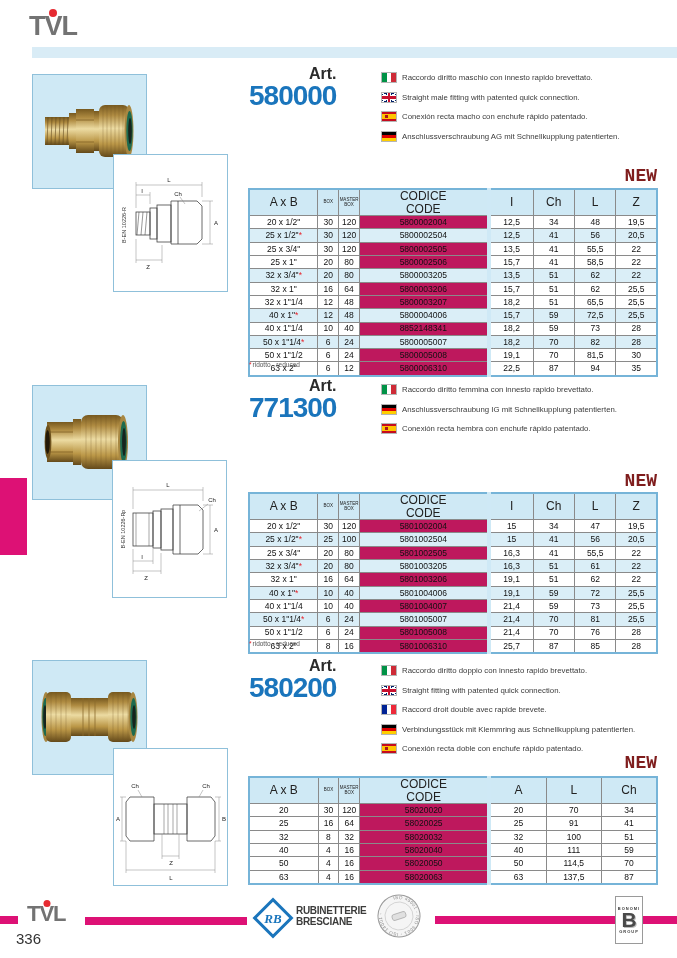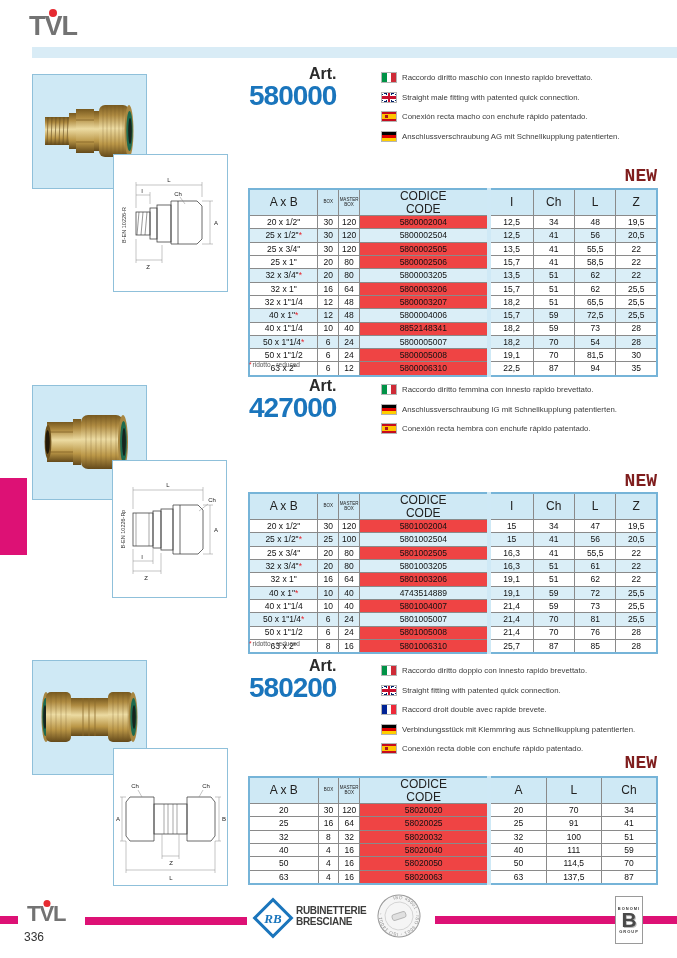--- a/index.html
+++ b/index.html
@@ -49,38 +49,38 @@
   .new-badge{font-size:18px;font-weight:bold;color:#7f1d1d;letter-spacing:0;font-family:Liberation Mono, monospace;}
 
   
   table.spec{border-collapse:collapse;table-layout:fixed;width:410px;
              border:2px solid #76b4d8;background:#fff;}
   table.spec th,table.spec td{border:1px solid #8a8a8a;text-align:center;vertical-align:middle;
              padding:0;overflow:hidden;}
   table.spec th{background:#cfe9f5;font-weight:normal;color:#222;font-size:12px;height:20px;white-space:pre-line;line-height:1.05;}
   table.spec th.c1,table.spec th.c2{font-size:4.5px;}
   table.spec td{font-size:8.5px;height:12.3px;line-height:1;color:#111;}
-  table.spec td.c3{background:#ef4444;}
+  table.spec td.c3{background:#be185d;}
   table.spec tr.hl td{background:#daeef7;}
   table.spec .c4,table.spec th.c4{border-left:4px solid #cfe9f6;}
   .cols-8 .c0{width:17%}.cols-8 .c1{width:5%}.cols-8 .c2{width:5%}.cols-8 .c3{width:32%}
   .cols-8 .c4{width:10.6%}.cols-8 .c5{width:10.2%}.cols-8 .c6{width:10.2%}.cols-8 .c7{width:10%}
   .cols-7 .c0{width:17%}.cols-7 .c1{width:5%}.cols-7 .c2{width:5%}.cols-7 .c3{width:32%}
   .cols-7 .c4{width:13.7%}.cols-7 .c5{width:13.7%}.cols-7 .c6{width:13.6%}
   .ast{color:#e8232b;}
   .footnote{font-size:6.5px;color:#555;}
   .footnote .ast{margin-right:1px;}
 
   
   .pinkbar{background:#dd1175;}
   .tab-left{left:0;top:478px;width:27px;height:77px;}
   .bar-bl{left:0;top:916px;width:18px;height:8px;}
   .bar-mid{left:85px;top:917px;width:162px;height:8px;}
   .bar-right{left:435px;top:916px;width:242px;height:8px;}
-  .page-num{left:24px;top:930px;font-size:12px;color:#333;}
+  .page-num{left:16px;top:930px;font-size:15px;color:#333;}
   .rb-logo{left:252px;top:897px;width:42px;height:42px;}
   .rb-text{left:296px;top:905px;font-size:10px;font-weight:bold;color:#3c3c3b;line-height:1.1;letter-spacing:-0.3px;}
   .iso-stamp{left:376px;top:893px;width:46px;height:46px;}
   .b-logo{left:615px;top:896px;width:28px;height:48px;background:#fff;border:1px solid #9a9a9a;
           z-index:3;display:flex;flex-direction:column;align-items:center;justify-content:center;box-sizing:border-box;}
   .b-logo .tiny{font-size:4px;letter-spacing:1px;color:#3a3a3a;font-weight:bold;}
   .b-logo .big-b{font-size:21px;font-weight:900;color:#4a4a4a;line-height:0.9;
                  text-shadow:1px 1px 0 #bdbdbd;}
 </style>
 </head>
@@ -293,21 +293,21 @@
           <td class="c6">73</td>
           <td class="c7">28</td>
         </tr>
         <tr class="hl">
           <td class="c0">50 x 1"1/4<span class="ast">*</span></td>
           <td class="c1">6</td>
           <td class="c2">24</td>
           <td class="c3">5800005007</td>
           <td class="c4">18,2</td>
           <td class="c5">70</td>
-          <td class="c6">54</td>
+          <td class="c6">82</td>
           <td class="c7">28</td>
         </tr>
         <tr>
           <td class="c0">50 x 1"1/2</td>
           <td class="c1">6</td>
           <td class="c2">24</td>
           <td class="c3">5800005008</td>
           <td class="c4">19,1</td>
           <td class="c5">70</td>
           <td class="c6">81,5</td>
@@ -388,21 +388,21 @@
         <text x="55" y="26" text-anchor="middle">L</text>
         <text x="99" y="41" text-anchor="middle">Ch</text>
         <text x="103" y="71" text-anchor="middle">A</text>
         <text x="29" y="98" text-anchor="middle">I</text>
         <text x="33" y="119" text-anchor="middle">Z</text>
       </g>
     </svg>
   </div>
   <div class="abs art-title" style="left:249px;top:378px;">
     <span class="art-prefix">Art.</span>
-      <span class="art-number">427000</span>
+      <span class="art-number">771300</span>
   </div>
   <div class="abs descs" style="left:381px;top:380px;">
     <div class="desc-row">
         <span class="flag flag-it"></span>
         <span class="desc-text">Raccordo diritto femmina con innesto rapido brevettato.</span>
       </div>
     <div class="desc-row">
         <span class="flag flag-de"></span>
         <span class="desc-text">Anschlussverschraubung IG mit Schnellkupplung patentierten.</span>
       </div>
@@ -475,21 +475,21 @@
           <td class="c3">5801003206</td>
           <td class="c4">19,1</td>
           <td class="c5">51</td>
           <td class="c6">62</td>
           <td class="c7">22</td>
         </tr>
         <tr class="hl">
           <td class="c0">40 x 1"<span class="ast">*</span></td>
           <td class="c1">10</td>
           <td class="c2">40</td>
-          <td class="c3">4743514889</td>
+          <td class="c3">5801004006</td>
           <td class="c4">19,1</td>
           <td class="c5">59</td>
           <td class="c6">72</td>
           <td class="c7">25,5</td>
         </tr>
         <tr>
           <td class="c0">40 x 1"1/4</td>
           <td class="c1">10</td>
           <td class="c2">40</td>
           <td class="c3">5801004007</td>

